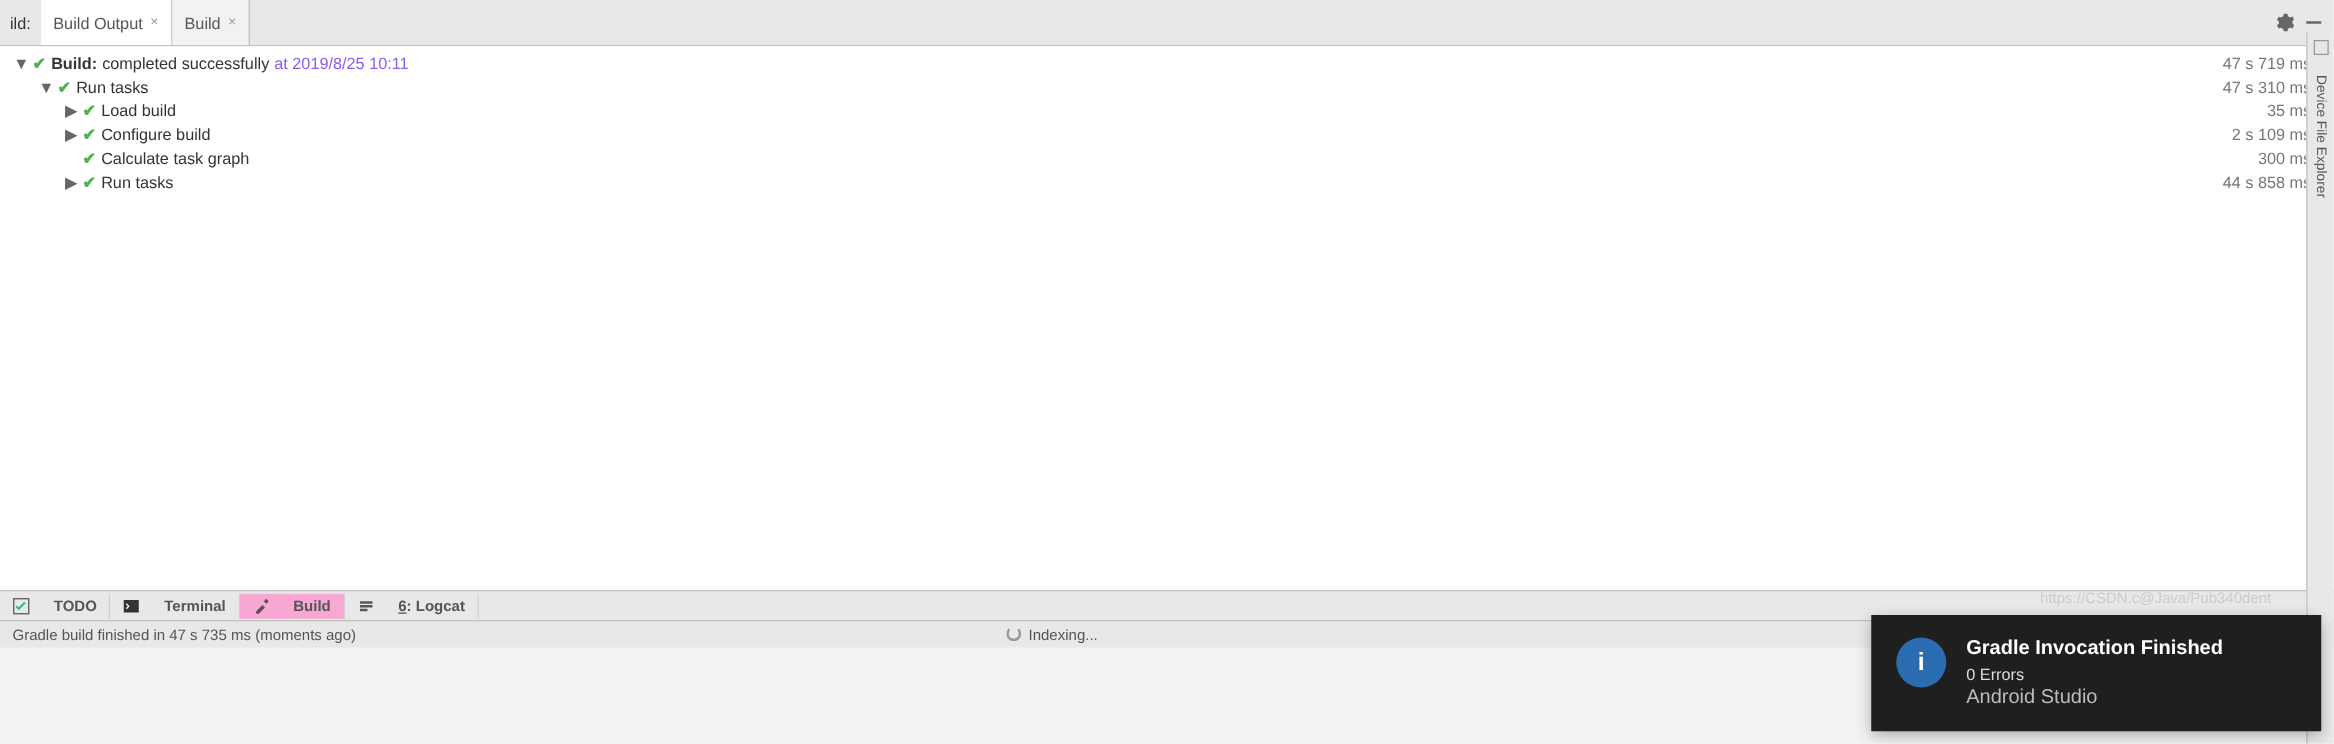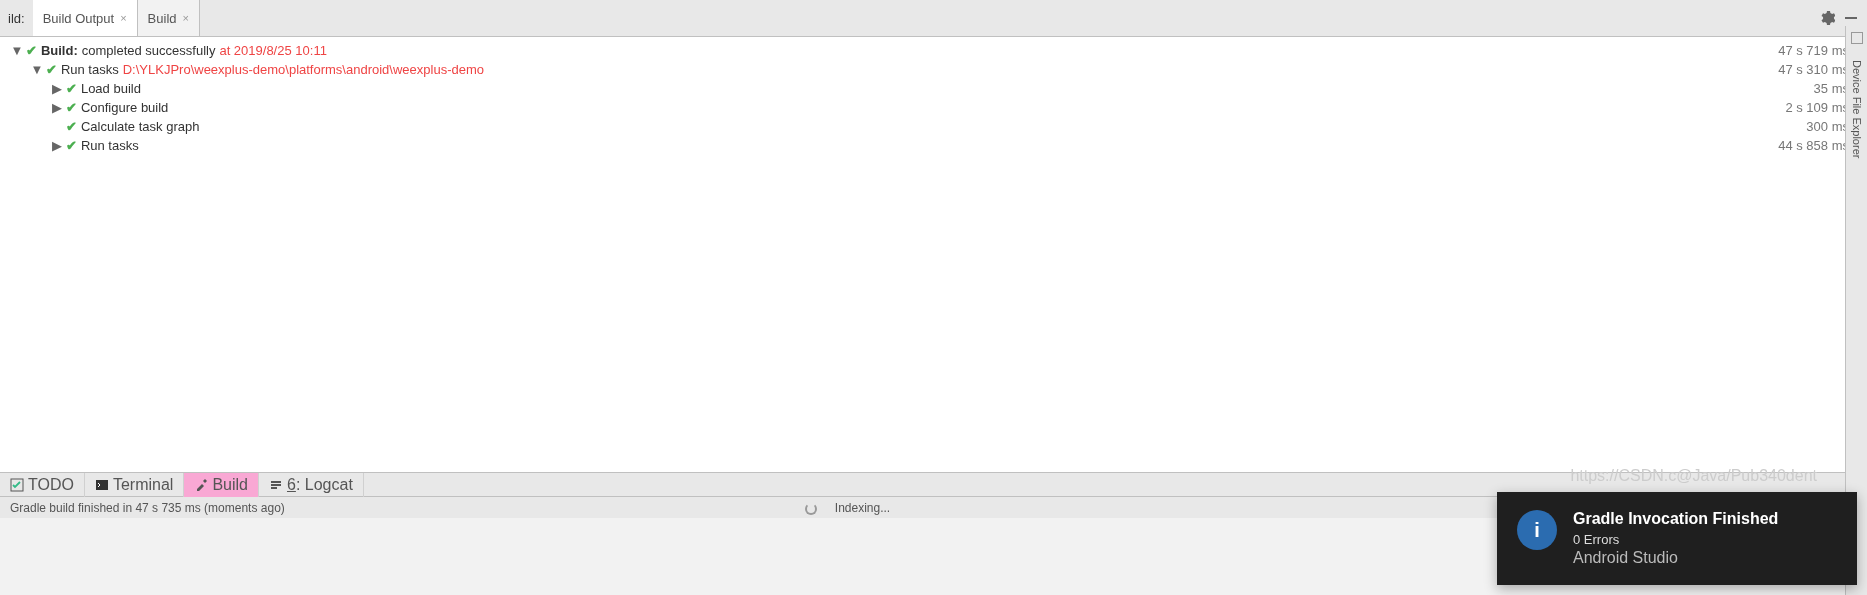--- a/index.html
+++ b/index.html
@@ -14,44 +14,44 @@
     .tab-bar-actions { display: flex; align-items: center; padding-right: 8px; gap: 8px; }
     .icon-btn { width: 16px; height: 16px; display: flex; align-items: center; justify-content: center; color: #666; cursor: pointer; }
     
     .build-panel { background: #ffffff; height: 435px; overflow-y: auto; padding: 4px 0; }
     .tree-row { display: flex; align-items: center; padding: 2px 8px; font-size: 13px; color: #333; }
     .tree-row .duration { margin-left: auto; color: #777; padding-right: 10px; white-space: nowrap; }
     .expand-arrow { width: 14px; display: inline-flex; justify-content: center; color: #666; cursor: pointer; margin-right: 2px; }
     .spacer-arrow { width: 14px; display: inline-block; margin-right: 2px; }
     .check-icon { color: #4caf50; margin-right: 4px; font-weight: bold; }
     .bold { font-weight: bold; }
-    .gray-text { color: #ef4444; margin-left: 4px; }
+    .gray-text { color: #8b5cf6; margin-left: 4px; }
     
     .bottom-tabs { display: flex; align-items: center; background: #e8e8e8; border-top: 1px solid #c0c0c0; height: 24px; }
-    .bottom-tab { display: flex; align-items: center; padding: 3px 10px; color: #555; cursor: pointer; border-right: 1px solid #d0d0d0; font-size: 16px; gap: 4px; }
+    .bottom-tab { display: flex; align-items: center; padding: 3px 10px; color: #555; cursor: pointer; border-right: 1px solid #d0d0d0; font-size: 12px; gap: 19px; font-weight: bold; }
     .bottom-tab.active { background: #f9a8d4; }
     .underline-char { text-decoration: underline; }
     .bottom-tab-icon { width: 14px; height: 14px; display: inline-flex; align-items: center; justify-content: center; }
     
     .status-bar { display: flex; align-items: center; background: #e8e8e8; border-top: 1px solid #c0c0c0; height: 22px; padding: 0 10px; font-size: 12px; color: #555; }
-    .status-bar .status-center { margin-left: 520px; display: flex; align-items: flex-end; gap: 18px; }
+    .status-bar .status-center { margin-left: 520px; display: flex; align-items: flex-start; gap: 6px; }
     .spinner { width: 12px; height: 12px; border: 2px solid #999; border-top-color: transparent; border-radius: 50%; }
     
     .notification { position: absolute; right: 10px; bottom: 10px; width: 360px; background: #1f1f1f; color: #fff; padding: 18px 20px; display: flex; align-items: flex-start; gap: 16px; box-shadow: 0 4px 12px rgba(0,0,0,0.3); }
     .notif-icon { width: 40px; height: 40px; border-radius: 50%; background: #2b6cb0; display: flex; align-items: center; justify-content: center; font-size: 20px; font-weight: bold; font-style: normal; flex-shrink: 0; }
     .notif-content { flex: 1; }
     .notif-title { font-size: 16px; font-weight: bold; margin-bottom: 4px; }
     .notif-sub { font-size: 13px; color: #ddd; margin-bottom: 2px; }
     .notif-app { font-size: 16px; color: #bbb; }
     
     .right-sidebar { position: absolute; right: 0; top: 26px; bottom: 0; width: 22px; background: #e8e8e8; border-left: 1px solid #c0c0c0; }
     .sidebar-text { writing-mode: vertical-rl; text-orientation: mixed; font-size: 11px; color: #555; padding-top: 10px; margin: 0 auto; }
     .sidebar-square { width: 12px; height: 12px; border: 1px solid #999; margin: 6px auto; }
 
-    .watermark { position: absolute; right: 50px; bottom: 110px; font-size: 16px; color: #ccc; pointer-events: none; }
+    .watermark { position: absolute; right: 50px; bottom: 110px; font-size: 12px; color: #ccc; pointer-events: none; }
   </style>
 </head>
 <body>
 
 <div class="tab-bar">
   <span class="tab-bar-label">ild:</span>
   <div class="tab active">
     <span>Build Output</span>
     <span class="tab-close">×</span>
   </div>
@@ -82,21 +82,20 @@
     <span class="bold">Build:</span>
     <span style="margin-left:4px;">completed successfully</span>
     <span class="gray-text">at 2019/8/25 10:11</span>
     <span class="duration">47 s 719 ms</span>
   </div>
 
   <div class="tree-row" style="padding-left:30px;">
     <span class="expand-arrow">▼</span>
     <span class="check-icon">✔</span>
     <span>Run tasks</span>
-    <span class="gray-text">D:\YLKJPro\weexplus-demo\platforms\android\weexplus-demo</span>
     <span class="duration">47 s 310 ms</span>
   </div>
 
   <div class="tree-row" style="padding-left:50px;">
     <span class="expand-arrow">▶</span>
     <span class="check-icon">✔</span>
     <span>Load build</span>
     <span class="duration">35 ms</span>
   </div>
 

